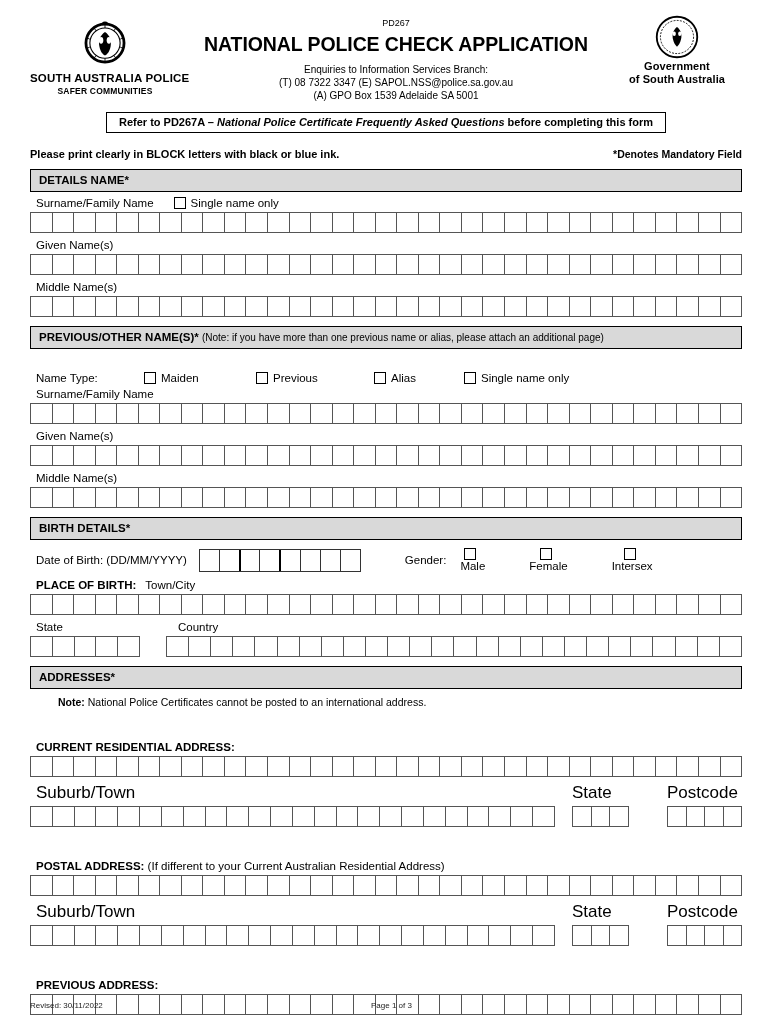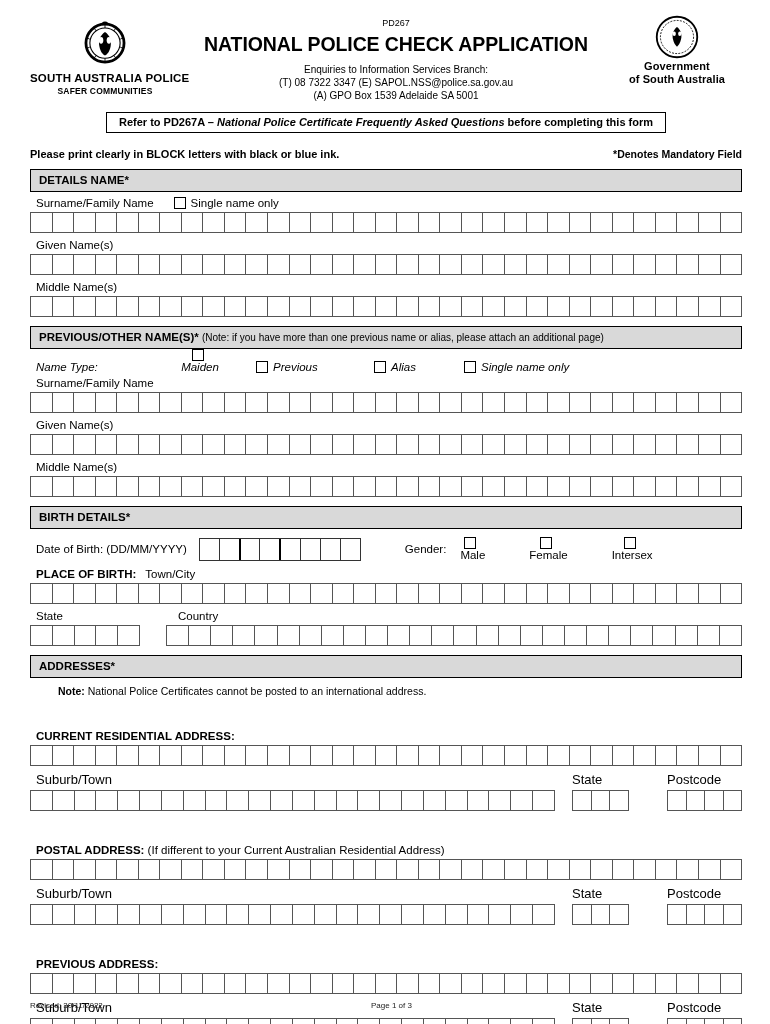--- a/index.html
+++ b/index.html
@@ -185,21 +185,21 @@
   }
   .sp-suburb { width: 525px; }
   .sp-gap1 { width: 17px; }
   .sp-state { width: 57px; }
   .sp-gap2 { width: 38px; }
   .sp-post { width: 75px; }
 
   .sp-labels {
     display: flex;
     width: 712px;
-    font-size: 13px;
+    font-size: 17px;
     margin: 6px 0 3px 0;
     justify-content: center;
   }
   .sp-labels .l-sub { width: 525px; padding-left: 6px; box-sizing: border-box; }
   .sp-labels .l-gap1 { width: 17px; }
   .sp-labels .l-state { width: 57px; }
   .sp-labels .l-gap2 { width: 38px; }
   .sp-labels .l-post { width: 75px; }
 
   
@@ -232,28 +232,27 @@
     display: flex;
     align-items: baseline;
     margin: 7px 0 3px 6px;
     font-size: 11.5px;
   }
   .pob-line .b { font-weight: bold; margin-right: 9px; }
 
   
   .nt-line {
     display: flex;
-    align-items: flex-end;
-    margin: 0 0 2px 6px;
+    align-items: flex-start;
+    margin: 23px 0 2px 6px;
     font-size: 11.5px;
-    font-style: italic;
   }
   .nt-line .nt-lab { width: 108px; }
   .nt-line .nt-opt { display: flex; align-items: center; }
-  .nt-w1 { width: 112px; flex-direction: column; }
+  .nt-w1 { width: 112px; }
   .nt-w2 { width: 118px; }
   .nt-w3 { width: 90px; }
 
   .note-line {
     font-size: 10.5px;
     margin: 7px 0 6px 28px;
   }
   .note-line b { font-weight: bold; }
 
   

